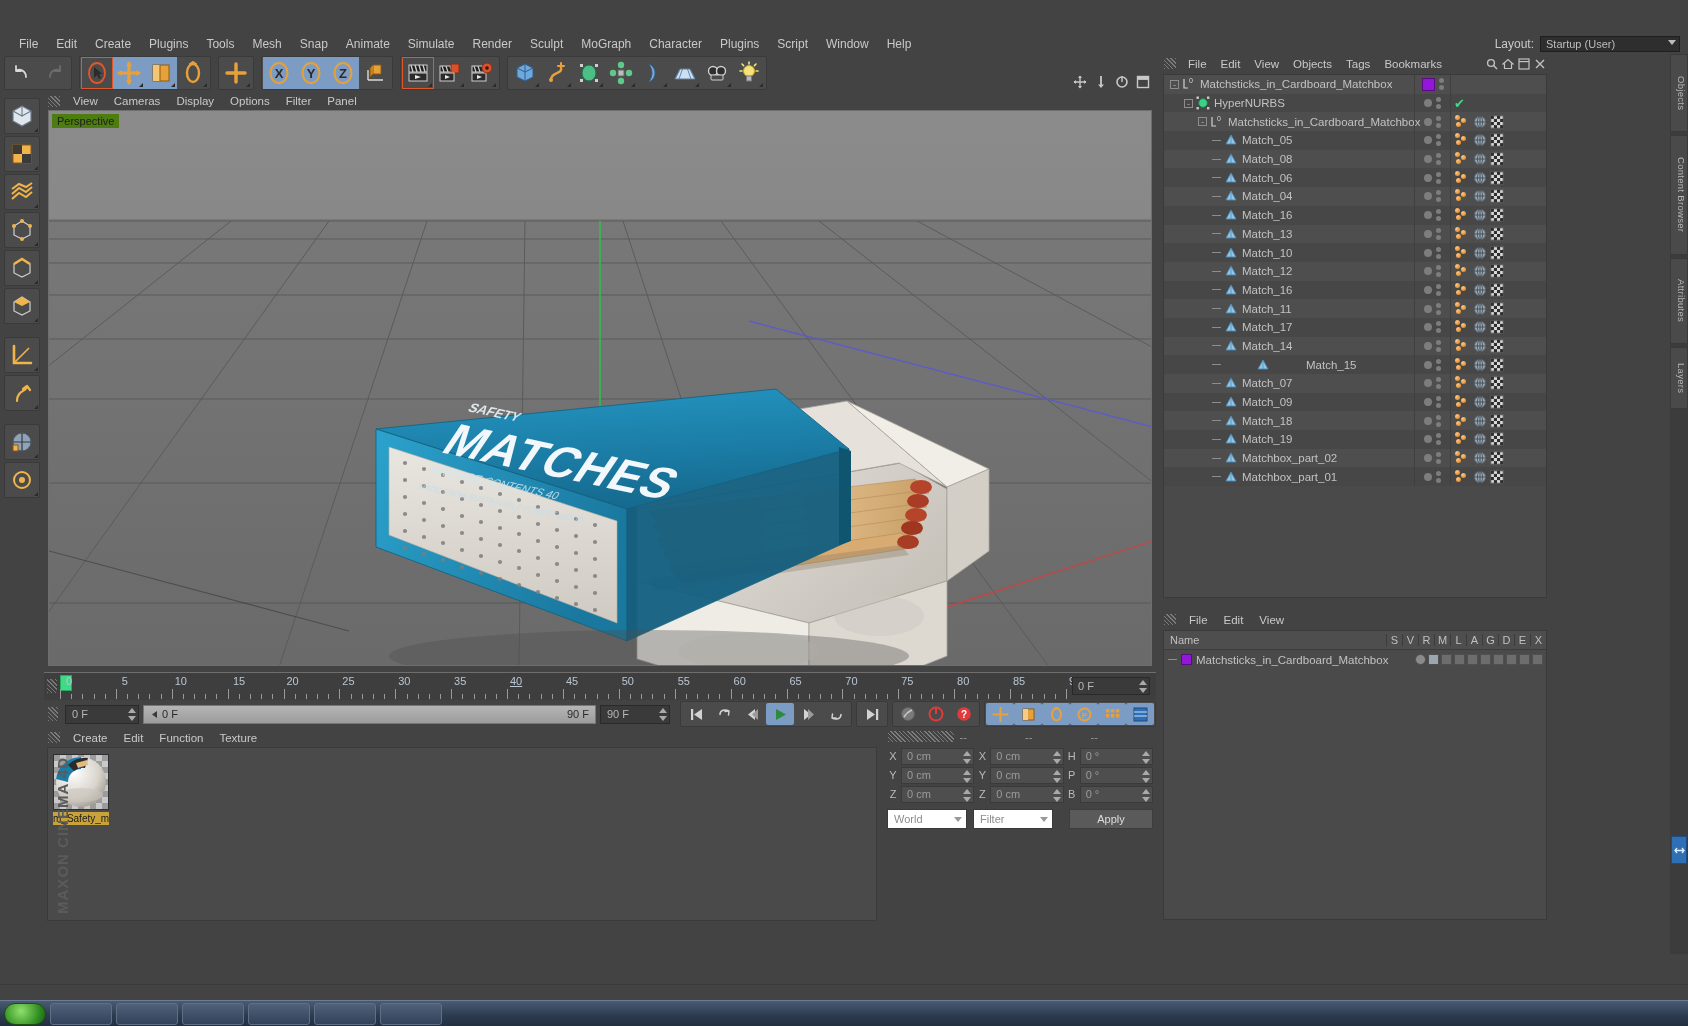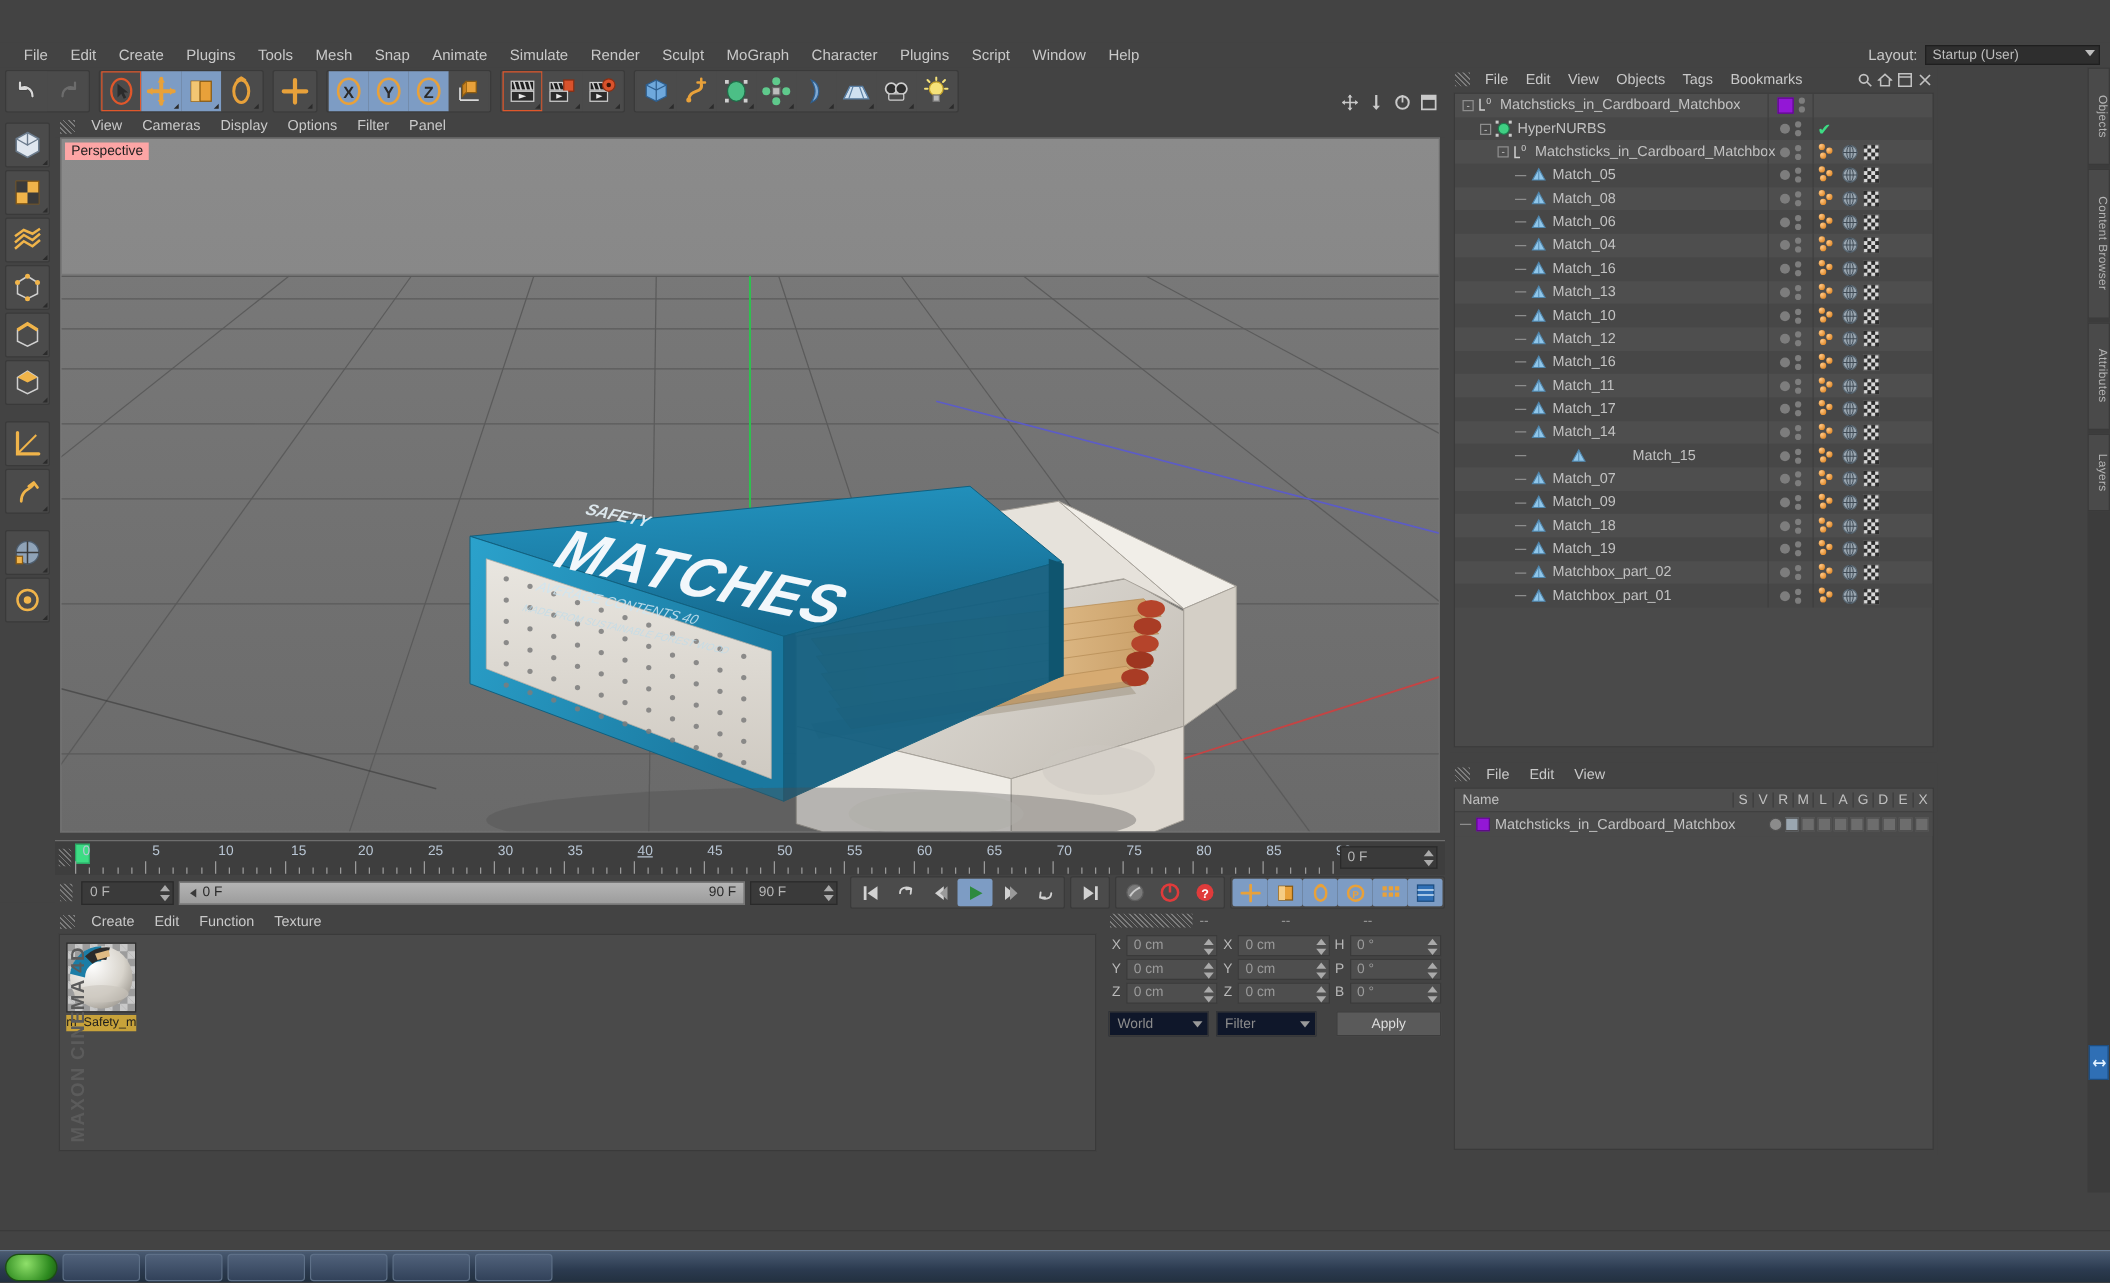--- a/index.html
+++ b/index.html
@@ -96,21 +96,21 @@
              background:#434343; }
   .vp-menu { height:18px; display:flex; align-items:center; padding-left:4px; background:#434343; }
   .vp-menu .grip { width:12px; height:11px; margin-right:5px;
       background-image:repeating-linear-gradient(45deg,#8a8a8a 0 1px,transparent 1px 3px);
       opacity:.8; }
   .vp-menu .mi { padding:0 8px; font-size:11.5px; color:#c9c9c9; }
   .vp { position:absolute; left:4px; top:18px; width:1104px; height:556px;
         border:1px solid #6e6e6e; overflow:hidden; background:#6f6f6f; }
   .vp-label {
     position:absolute; left:3px; top:3px; z-index:9;
-    background:#fca5a5; color:#1e1e1e; font-size:11px; padding:1px 5px;
+    background:#4d7c0f; color:#1e1e1e; font-size:11px; padding:1px 5px;
   }
   .vp-gizmo { position:absolute; right:6px; top:-17px; display:flex; gap:7px; align-items:center; }
 
   
   .tl-ruler {
     position:absolute; left:44px; top:672px; width:1112px; height:28px;
     background:#3e3e3e; border-top:1px solid #6e6e6e;
   }
   .tl-grip { position:absolute; left:3px; top:6px; width:10px; height:14px;
       background-image:repeating-linear-gradient(45deg,#8a8a8a 0 1px,transparent 1px 3px); opacity:.75;}
@@ -177,21 +177,21 @@
       background-image:repeating-linear-gradient(45deg,#8a8a8a 0 1px,transparent 1px 3px); opacity:.8;}
   .coord-head span { flex:1; text-align:left; }
   .coord-grid { position:absolute; left:3px; top:19px; width:266px; }
   .crow { display:flex; align-items:center; height:18px; margin-bottom:1px; gap:2px; }
   .clab { width:12px; font-size:11px; color:#b9b9b9; text-align:center; }
   .cfield { flex:1; height:17px; background:#4e4e4e; border:1px solid #3a3a3a;
             color:#9b9b9b; font-size:11px; display:flex; align-items:center;
             padding-left:5px; position:relative; }
   .cfield .spin { right:2px; top:2px; }
   .crow2 { display:flex; align-items:center; gap:6px; margin-top:6px; }
-  .csel { width:80px; height:20px; background:#0f172a; border:1px solid #3a3a3a;
+  .csel { width:80px; height:20px; background:#ffffff; border:1px solid #3a3a3a;
           color:#8d8d8d; font-size:11px; display:flex; align-items:center; padding-left:6px; position:relative; }
   .csel .arr { position:absolute; right:4px; top:7px; border-left:4px solid transparent;
                border-right:4px solid transparent; border-top:5px solid #9a9a9a; }
   .capply { margin-left:auto; width:84px; height:20px; background:#5a5a5a; border:1px solid #3d3d3d;
             color:#ddd; font-size:11px; display:flex; align-items:center; justify-content:center; }
 
   
   .om { position:absolute; left:1160px; top:54px; width:390px; height:548px;
         background:#434343; }
   .om-menu { height:19px; display:flex; align-items:center; padding-left:4px; }

